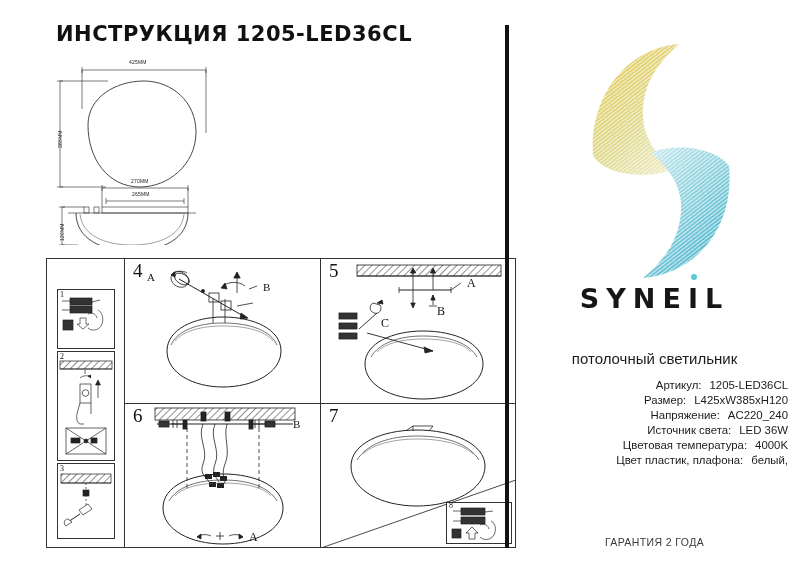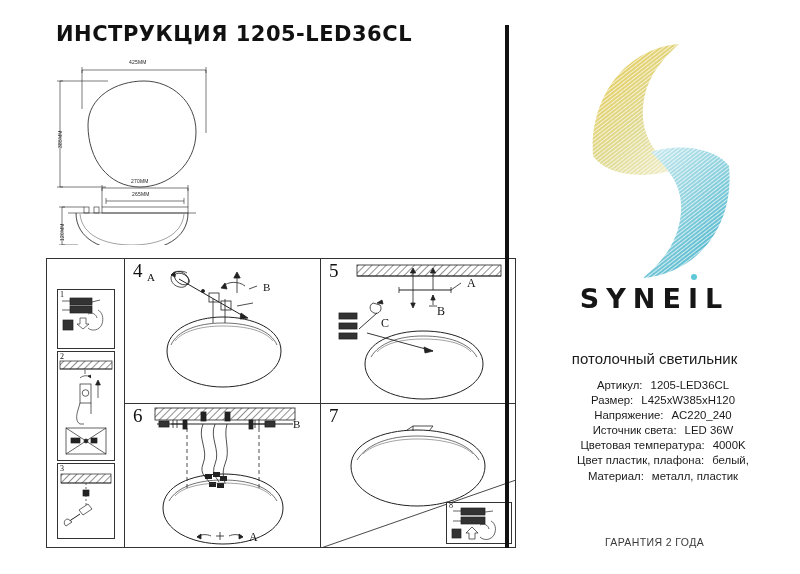--- a/index.html
+++ b/index.html
@@ -98,21 +98,21 @@
   .subtitle{
     position:absolute;left:0;top:350px;width:291px;text-align:center;
     font-size:15px;font-weight:normal;color:#1b1b1b;
     font-family:"Liberation Sans",sans-serif;
   }
 
   .specs{
     position:absolute;left:29px;top:378px;width:250px;
     font-size:11.4px;color:#1b1b1b;line-height:15.1px;
   }
-  .specs .row{display:flex;justify-content:center;white-space:nowrap;}
+  .specs .row{display:flex;justify-content:flex-end;white-space:nowrap;}
   .specs .k{text-align:left;}
   .specs .v{text-align:right;padding-left:8px;}
 
   .warranty{
     position:absolute;left:0;top:536px;width:291px;text-align:center;
     font-size:10.5px;letter-spacing:.4px;color:#3a3a3a;
   }
 </style>
 </head>
 <body>
@@ -504,22 +504,18 @@
         <span class="v">LED 36W</span>
       </div>
       <div class="row">
         <span class="k">Цветовая температура:</span>
         <span class="v">4000K</span>
       </div>
       <div class="row">
         <span class="k">Цвет пластик, плафона:</span>
         <span class="v">белый,</span>
       </div>
-      <div class="row">
-        <span class="k">Материал:</span>
-        <span class="v">металл, пластик</span>
-      </div>
     </div>
 
     <div class="warranty">ГАРАНТИЯ 2 ГОДА</div>
   </div>
 
 </div>
 
 </body></html>

